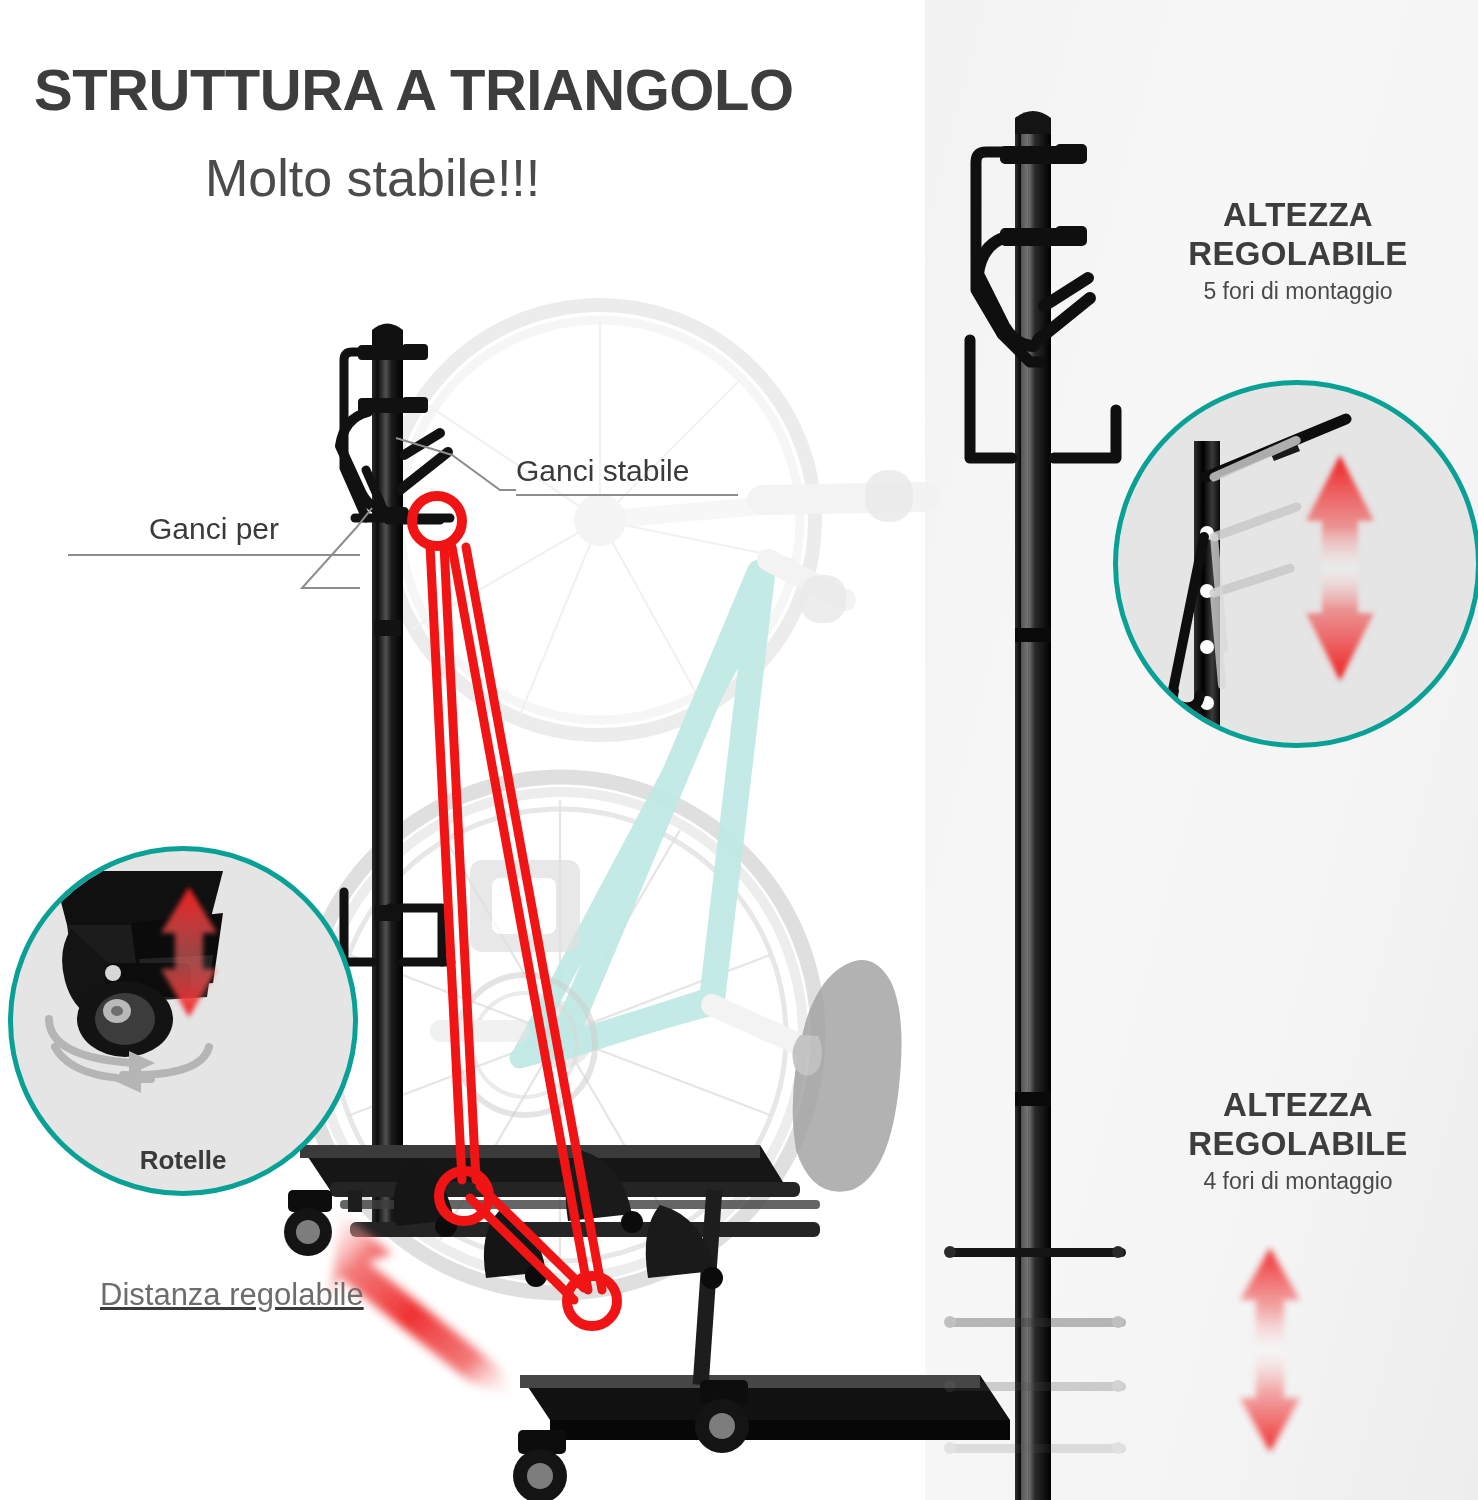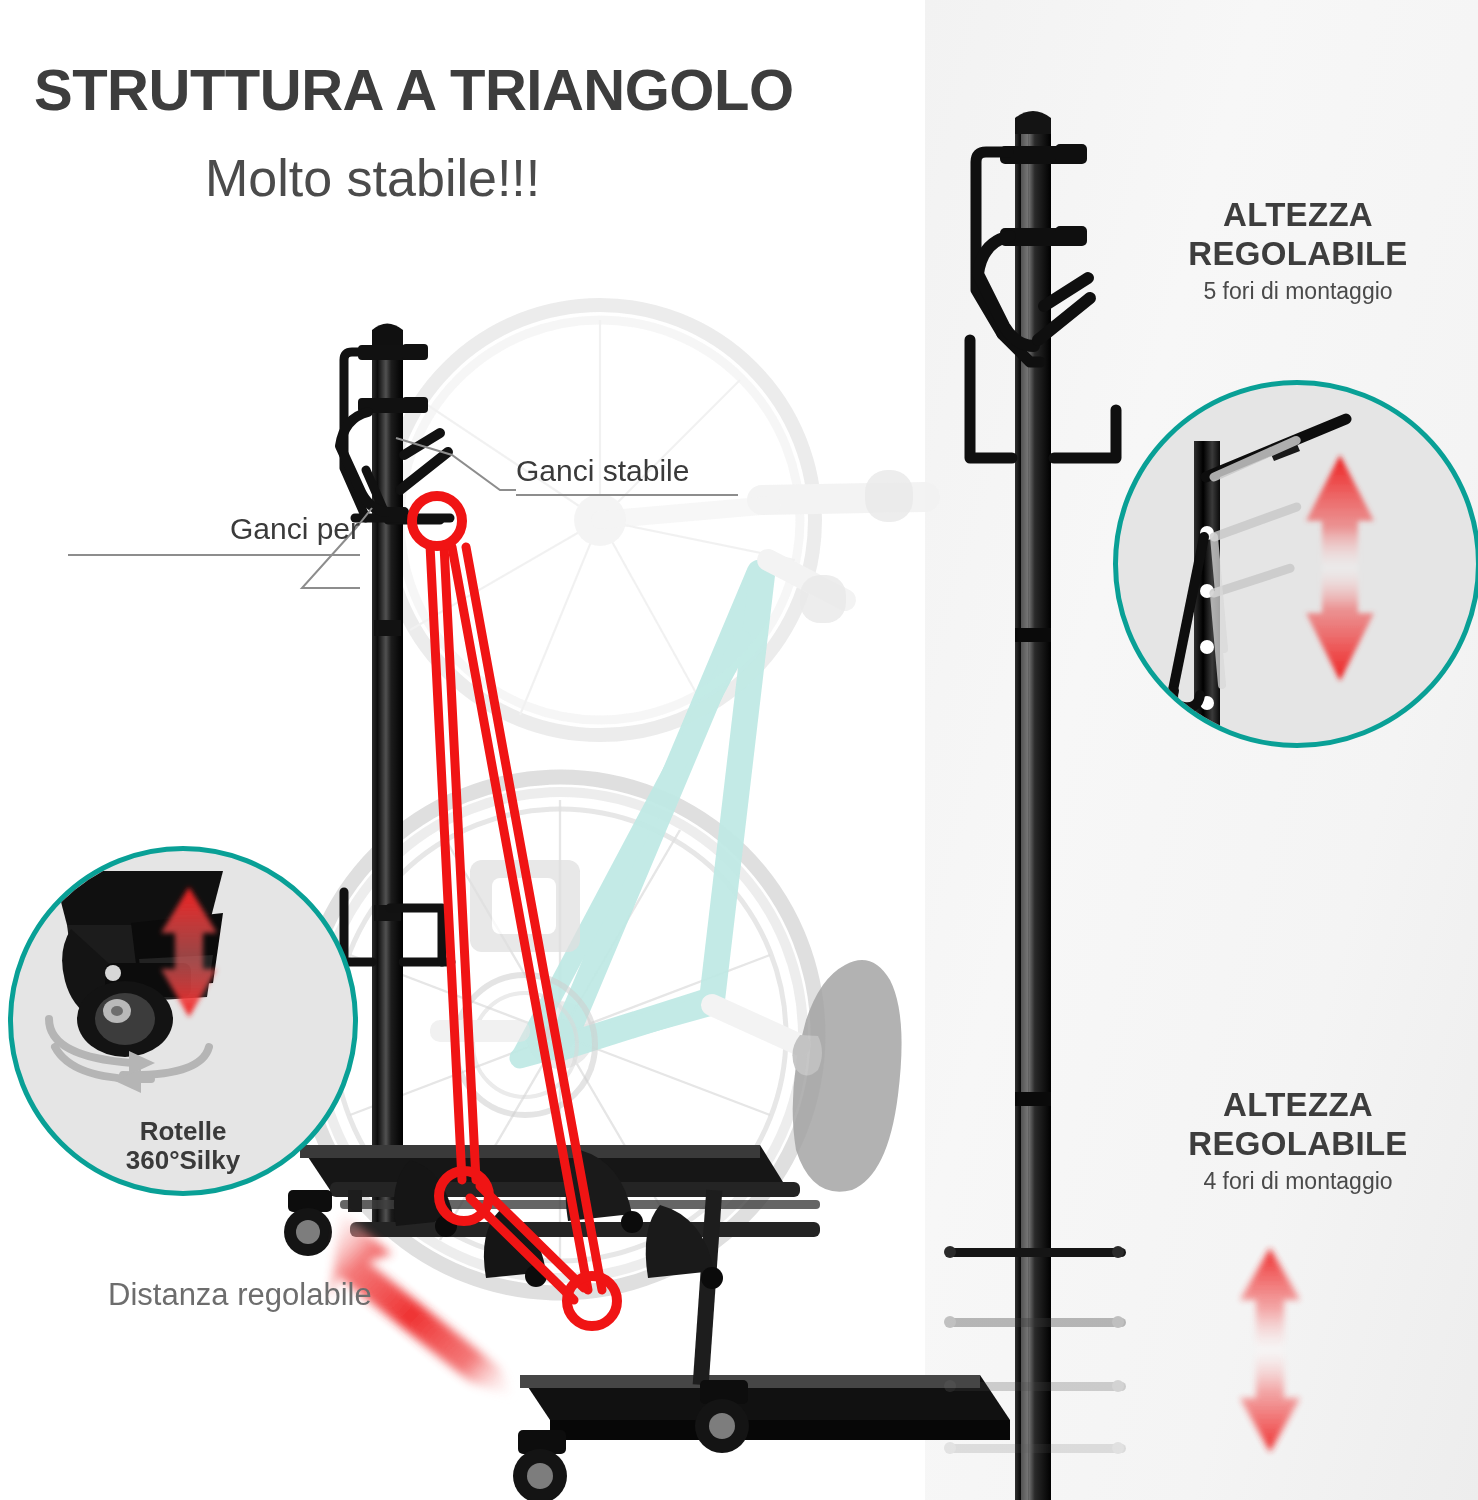--- a/index.html
+++ b/index.html
@@ -34,24 +34,24 @@
   }
 
   
   .callout{ position:absolute; color:#3a3a3a; white-space:nowrap; }
   .callout .txt{ font-size:30px; line-height:1.28; }
   .callout .rule{ height:2px; background:#8d8d8d; width:100%; }
 
   #label-ganci-normali{ left:516px; top:452px; width:222px; }
   #label-ganci-normali .rule{ margin-top:4px; width:222px; }
 
-  #label-ganci-fat{ left:68px; top:510px; width:292px; text-align:right; }
+  #label-ganci-fat{ left:68px; top:510px; width:292px; text-align:center; }
   #label-ganci-fat .rule{ margin-top:6px; width:292px; }
 
-  #label-distanza{ left:108px; top:1275px; }
+  #label-distanza{ left:100px; top:1275px;text-decoration:underline; }
   #label-distanza .txt{ color:#6d6d6d; font-size:31px; }
 
   
   .teal-circle{
     position:absolute; border-radius:50%;
     border:5px solid #09a096; background:#e5e5e5; overflow:hidden;
   }
   #circle-caster{ left:8px; top:846px; width:350px; height:350px; }
   #circle-hook{ left:1113px; top:380px; width:368px; height:368px; }
 
@@ -425,21 +425,20 @@
         <path d="M140 222 l -26 12 l 26 12 Z" transform="translate(-12,-4)"></path>
       </g>
 
       <g filter="url(#cBlur)">
         <path d="M176 36 L 204 82 L 190 82 L 190 118 L 204 118 L 176 166
                  L 148 118 L 162 118 L 162 82 L 148 82 Z" fill="url(#cRedV)"></path>
       </g>
     </svg>
     <div class="caster-caption">
       <div>Rotelle</div>
-      <div>360°Silky</div>
     </div>
   </div>
 
   <div class="teal-circle" id="circle-hook">
     <svg width="368" height="368" viewBox="0 0 368 368" xmlns="http://www.w3.org/2000/svg">
       <defs>
         <linearGradient id="hRedV" x1="0" y1="0" x2="0" y2="1">
           <stop offset="0%" stop-color="#ee1d1d"></stop>
           <stop offset="32%" stop-color="#f05050" stop-opacity="0.55"></stop>
           <stop offset="50%" stop-color="#ffffff" stop-opacity="0.2"></stop>

